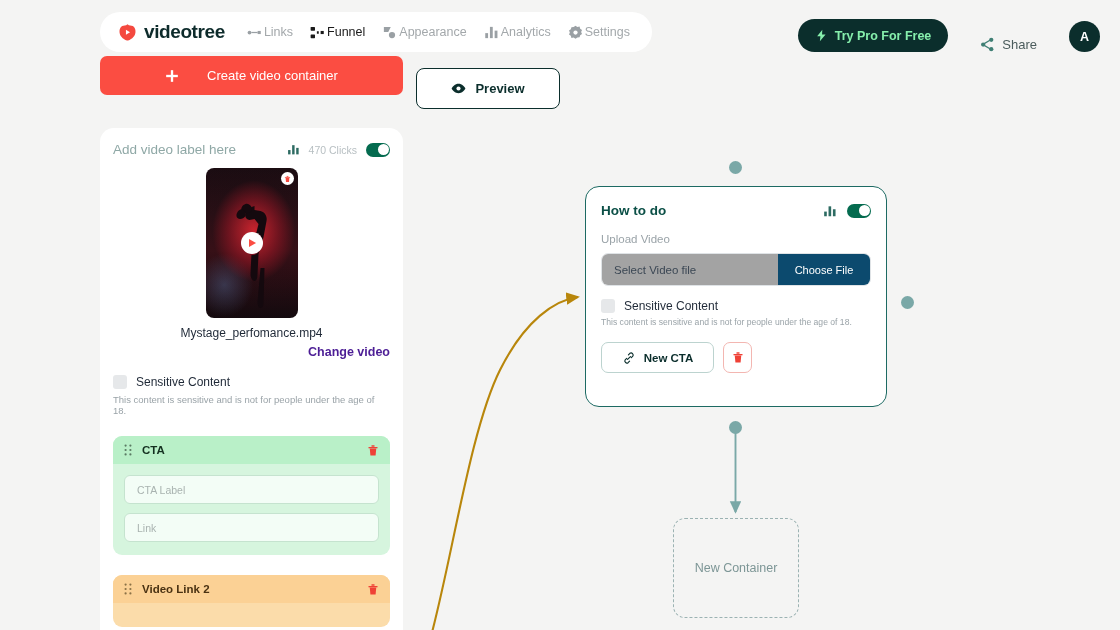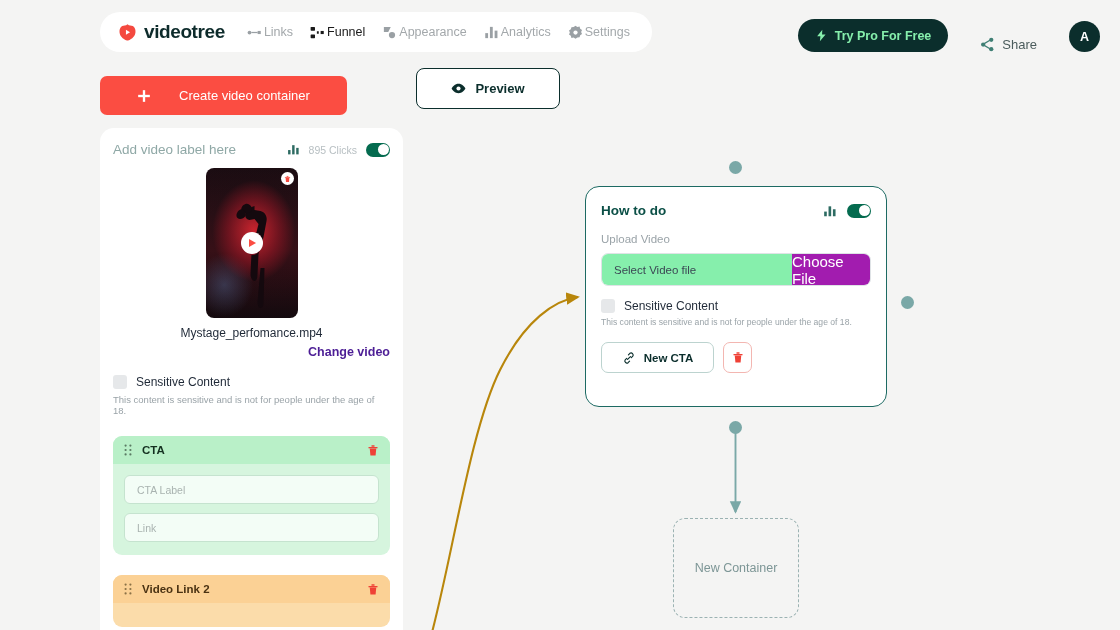--- a/index.html
+++ b/index.html
@@ -41,21 +41,21 @@
   .share { display: flex; align-items: center; gap: 7px; cursor: pointer; }
   .share-label { font-size: 13px; color: #4b5c5c; }
   .avatar {
     width: 31px; height: 31px; border-radius: 50%; background: #0b2e2c;
     color: #fff; font-size: 12.5px; font-weight: bold;
     display: flex; align-items: center; justify-content: center; cursor: pointer;
   }
 
   
   .btn-create {
-    position: absolute; left: 100px; top: 76px; width: 247px; height: 39px;
+    position: absolute; left: 100px; top: 56px; width: 303px; height: 39px;
     background: #fb4d42; border-radius: 7px; border: none; cursor: pointer;
     display: flex; align-items: center; justify-content: center; gap: 28px;
   }
   .btn-create-label { color: #fff; font-size: 13px; font-weight: 500; }
   .btn-preview {
     position: absolute; left: 416px; top: 68px; width: 144px; height: 41px;
     background: #fff; border: 1.6px solid #0b2e2c; border-radius: 8px;
     display: flex; align-items: center; justify-content: center; gap: 9px;
     cursor: pointer;
   }
@@ -152,24 +152,24 @@
   .card-head { display: flex; align-items: center; justify-content: space-between; }
   .card-title { font-size: 13.5px; font-weight: bold; color: #0b4f46; }
   .card-head-right { display: flex; align-items: center; gap: 10px; }
   .upload-label { font-size: 11.5px; color: #9aa3a8; margin-top: 15px; }
   .upload-row {
     display: flex; margin-top: 8px; height: 33px;
     border: 1px solid #dfe3e6; border-radius: 7px; overflow: hidden;
   }
   .upload-input {
     flex: 1; display: flex; align-items: center; padding: 0 12px;
-    font-size: 11.5px; color: #3b4754; background: #86efac; cursor: text; text-align: center;
+    font-size: 11.5px; color: #3b4754; background: #a3a3a3; cursor: text; text-align: center;
   }
   .choose-file {
-    width: 78px; background: #a21caf; color: #fff; font-size: 15px;
+    width: 92px; background: #0c4a6e; color: #fff; font-size: 11px;
     display: flex; align-items: center; justify-content: center; cursor: pointer;
   }
   .card .sens-row { margin-top: 13px; }
   .card .sens-note { font-size: 8.6px; margin-top: 4px; }
   .card-btns { display: flex; align-items: center; gap: 9px; margin-top: 15px; }
   .btn-newcta {
     width: 113px; height: 31px; background: #fff;
     border: 1px solid #bcd3cf; border-radius: 7px;
     display: flex; align-items: center; justify-content: center; gap: 8px;
     cursor: pointer;
@@ -299,21 +299,21 @@
 
   <div class="panel">
     <div class="panel-head">
       <span class="video-label">Add video label here</span>
       <div class="panel-head-right">
         <svg width="13" height="13" viewBox="0 0 24 24">
           <rect x="2" y="13" width="4.5" height="8" fill="#2d6b62"></rect>
           <rect x="9.5" y="4" width="4.5" height="17" fill="#2d6b62"></rect>
           <rect x="17" y="9" width="4.5" height="12" fill="#2d6b62"></rect>
         </svg>
-        <span class="clicks">895 Clicks</span>
+        <span class="clicks">470 Clicks</span>
         <div class="toggle">
           <div class="knob"></div>
         </div>
       </div>
     </div>
 
     <div class="thumb-wrap">
       <div class="thumb">
         <svg class="dancer" viewBox="0 0 38 112">
           <path d="M20 8c-4 1-7 4-9 8-1 3 1 6 4 6l5-1 4 5-3 12-4 16-1 22c0 4 2 7 4 7s3-3 3-7l1-20 5-17 3-16c1-5-2-9-6-10l-6-1z" fill="#14090e"></path>

